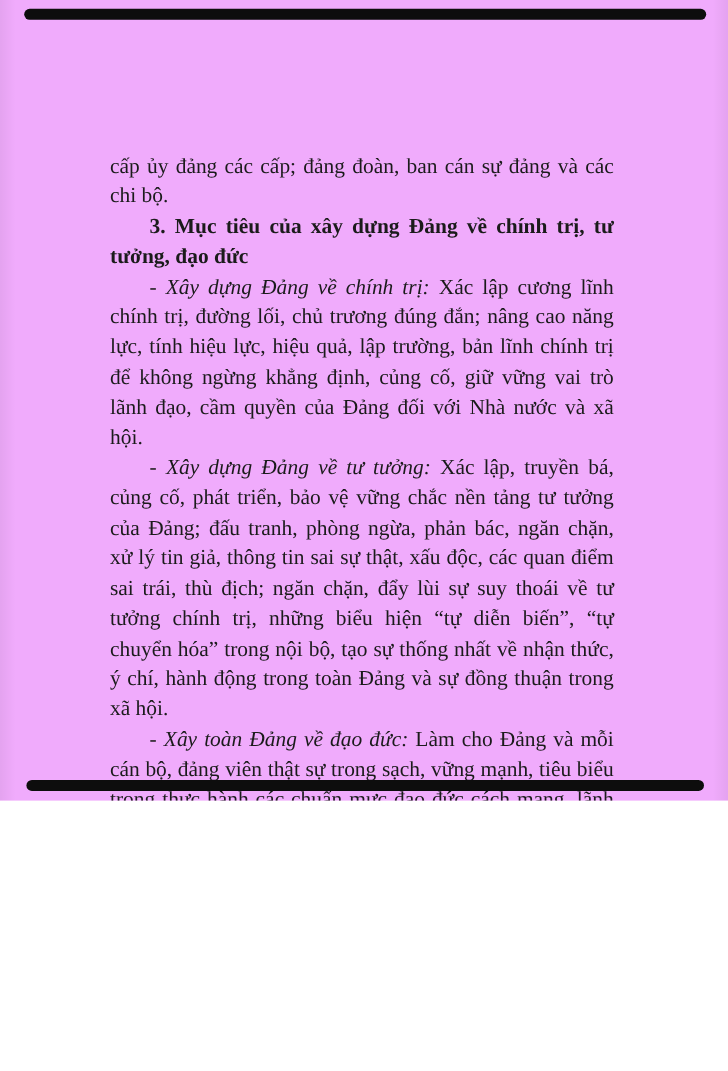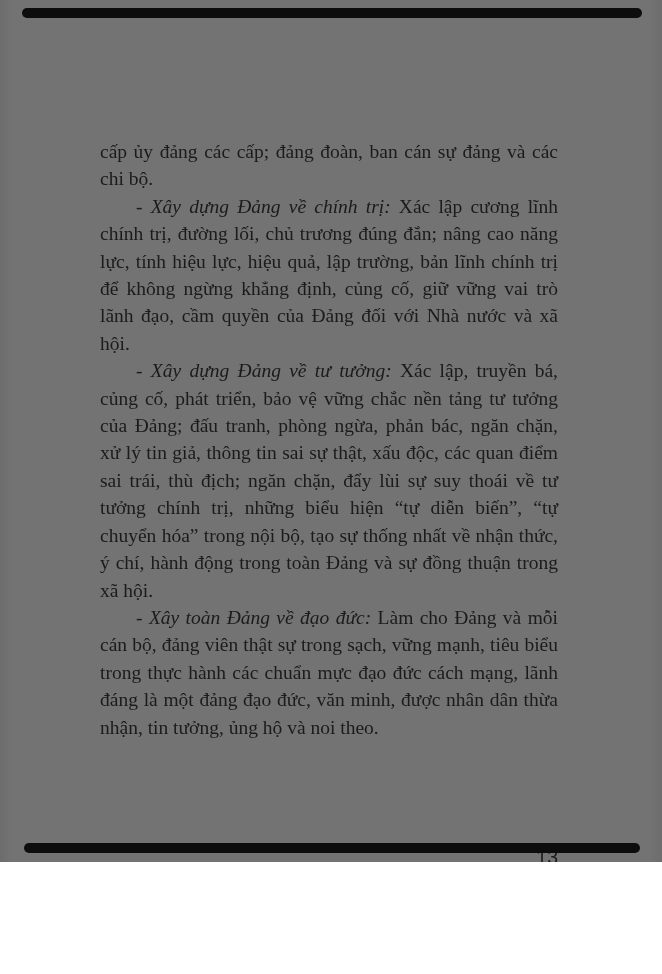--- a/index.html
+++ b/index.html
@@ -3,22 +3,22 @@
 <meta charset="utf-8">
 <style>
   html, body {
     margin: 0;
     padding: 0;
     background: #ffffff;
   }
   .scan {
     position: relative;
     width: 662px;
-    height: 862px;
-    background: #737373;
+    height: 728px;
+    background: #f0abfc;
     overflow: hidden;
     font-family: "Liberation Serif", "DejaVu Serif", serif;
   }
   
   .scan::before {
     content: "";
     position: absolute;
     inset: 0;
     pointer-events: none;
     background:
@@ -73,20 +73,21 @@
 <body>
 
 <div class="scan">
 
   <div class="book-edge top"></div>
 
   <div class="text-block">
 
     <p class="continuation">cấp ủy đảng các cấp; đảng đoàn, ban cán sự đảng và các chi bộ.</p>
 
+    <p class="heading">3. Mục tiêu của xây dựng Đảng về chính trị, tư tưởng, đạo đức</p>
 
     <p><span>- </span><em class="lead">Xây dựng Đảng về chính trị:</em><span> Xác lập cương lĩnh chính trị, đường lối, chủ trương đúng đắn; nâng cao năng lực, tính hiệu lực, hiệu quả, lập trường, bản lĩnh chính trị để không ngừng khẳng định, củng cố, giữ vững vai trò lãnh đạo, cầm quyền của Đảng đối với Nhà nước và xã hội.</span></p>
 
     <p><span>- </span><em class="lead">Xây dựng Đảng về tư tưởng:</em><span> Xác lập, truyền bá, củng cố, phát triển, bảo vệ vững chắc nền tảng tư tưởng của Đảng; đấu tranh, phòng ngừa, phản bác, ngăn chặn, xử lý tin giả, thông tin sai sự thật, xấu độc, các quan điểm sai trái, thù địch; ngăn chặn, đẩy lùi sự suy thoái về tư tưởng chính trị, những biểu hiện “tự diễn biến”, “tự chuyển hóa” trong nội bộ, tạo sự thống nhất về nhận thức, ý chí, hành động trong toàn Đảng và sự đồng thuận trong xã hội.</span></p>
 
     <p><span>- </span><em class="lead">Xây toàn Đảng về đạo đức:</em><span> Làm cho Đảng và mỗi cán bộ, đảng viên thật sự trong sạch, vững mạnh, tiêu biểu trong thực hành các chuẩn mực đạo đức cách mạng, lãnh đáng là một đảng đạo đức, văn minh, được nhân dân thừa nhận, tin tưởng, ủng hộ và noi theo.</span></p>
 
   </div>
 
   <div class="page-number">13</div>

